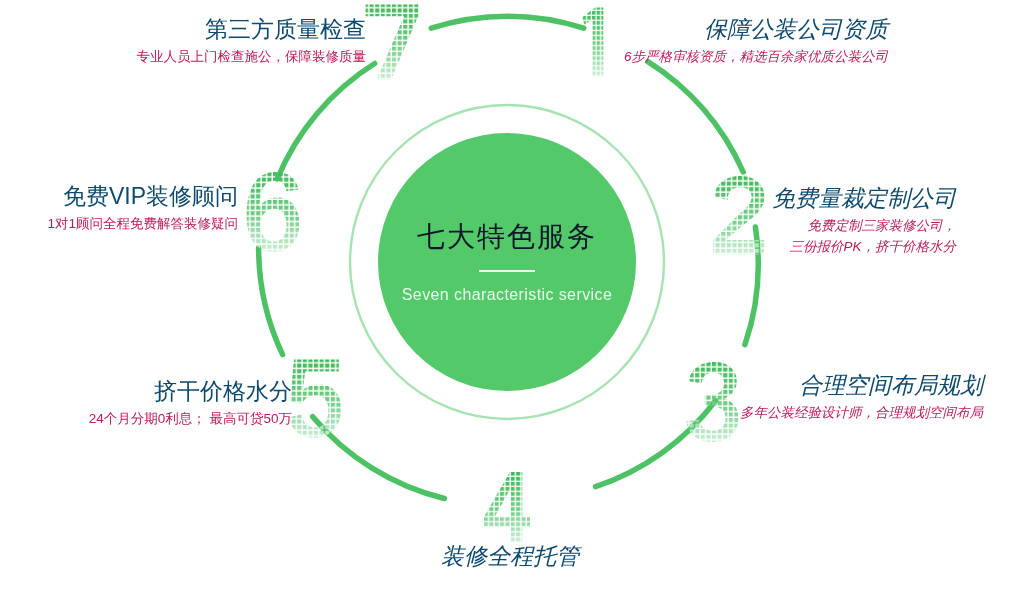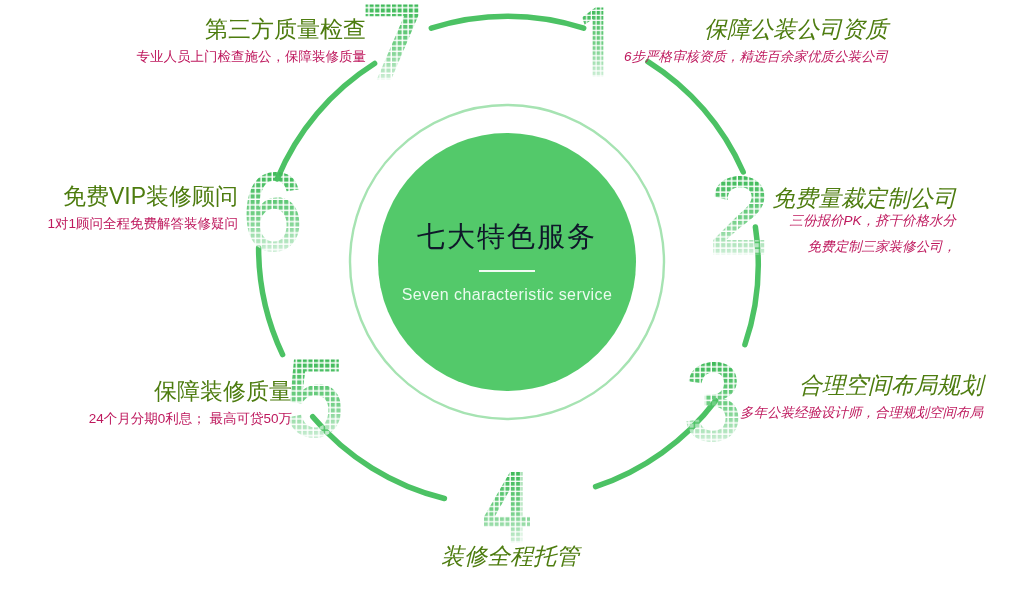--- a/index.html
+++ b/index.html
@@ -40,21 +40,21 @@
   .center-sub{
     color:#eafbee;
     font-size:16px;
     letter-spacing:.4px;
     font-weight:400;
   }
 
   
   .item{position:absolute;}
   .item .title{
-    color:#4d7c0f;
+    color:#0c4a6e;
     font-size:23px;
     line-height:1.15;
     white-space:nowrap;
     font-weight:400;
   }
   .item .desc{
     color:#be185d;
     font-size:13.5px;
     line-height:1.55;
     white-space:nowrap;
@@ -306,35 +306,35 @@
     </svg>
   </div>
 
   <div class="item right" id="item-1">
     <div class="title">保障公装公司资质</div>
     <div class="desc">6步严格审核资质，精选百余家优质公装公司</div>
   </div>
 
   <div class="item right" id="item-2">
     <div class="title">免费量裁定制公司</div>
+    <div class="desc">免费定制三家装修公司，</div>
     <div class="desc" style="margin-top:0">三份报价PK，挤干价格水分</div>
-    <div class="desc">免费定制三家装修公司，</div>
   </div>
 
   <div class="item right" id="item-3">
     <div class="title">合理空间布局规划</div>
     <div class="desc">多年公装经验设计师，合理规划空间布局</div>
   </div>
 
   <div class="item center" id="item-4">
     <div class="title">装修全程托管</div>
   </div>
 
   <div class="item left" id="item-5">
-    <div class="title">保障装修质量</div>
+    <div class="title">挤干价格水分</div>
     <div class="desc">24个月分期0利息； 最高可贷50万</div>
   </div>
 
   <div class="item left" id="item-6">
     <div class="title">免费VIP装修顾问</div>
     <div class="desc">1对1顾问全程免费解答装修疑问</div>
   </div>
 
   <div class="item left" id="item-7">
     <div class="title">第三方质量检查</div>

